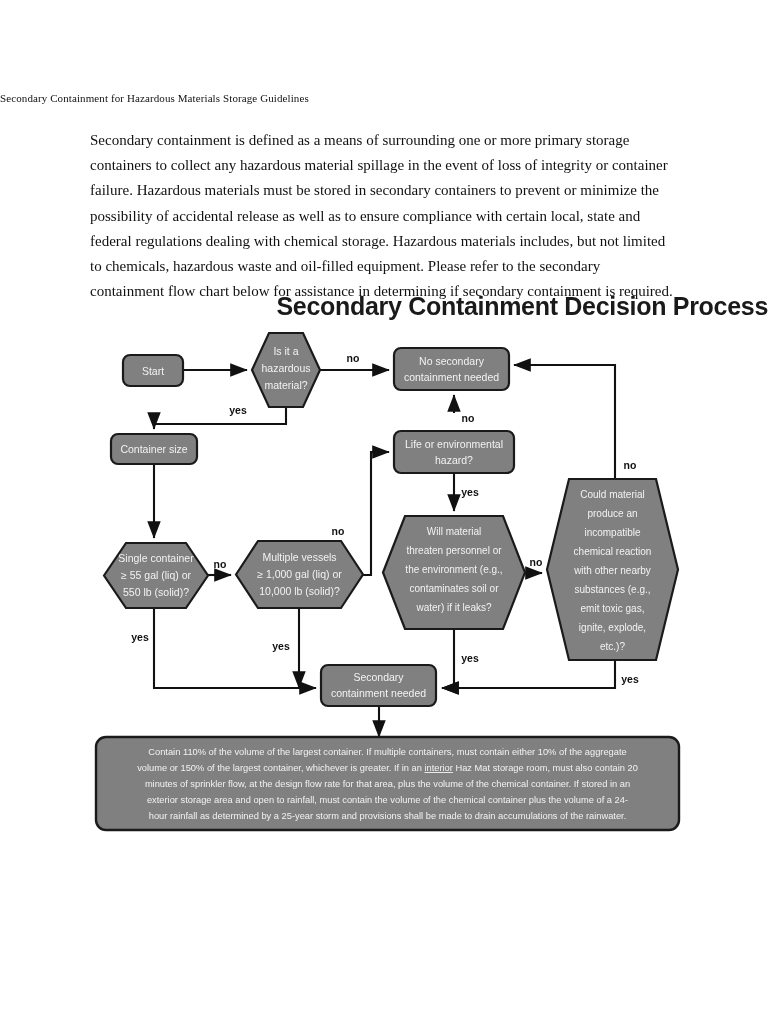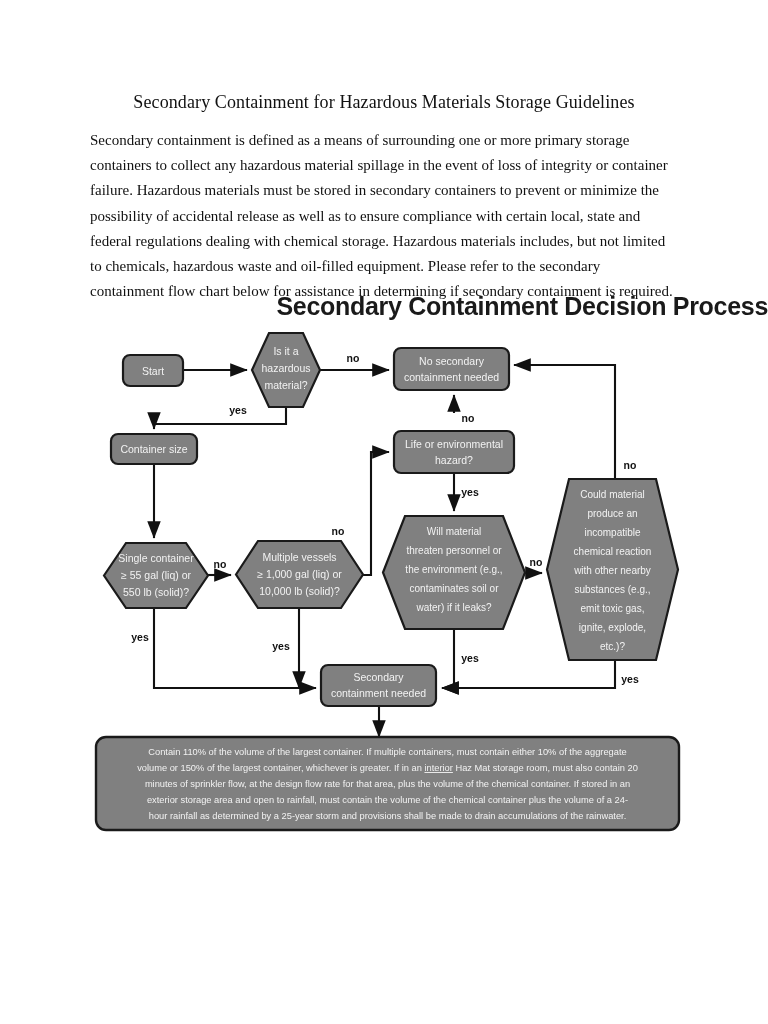--- a/index.html
+++ b/index.html
@@ -5,22 +5,22 @@
   html,body{margin:0;padding:0;}
   body{
     width:768px;height:1024px;background:#ffffff;
     font-family:"Liberation Serif", serif;
     color:#000;overflow:hidden;position:relative;
   }
   .page{position:relative;width:768px;height:1024px;}
 
   
   .doc-title{
-    position:absolute;left:0;top:92px;width:768px;text-align:center;
-    font-family:"Liberation Serif", serif;font-size:18px;color:#111;
+    position:absolute;left:0;top:92px;width:768px;text-align:left;
+    font-family:"Liberation Serif", serif;font-size:11px;color:#111;
     letter-spacing:.1px;
   }
   .doc-body{
     position:absolute;left:90px;top:128px;width:588px;
     font-family:"Liberation Serif", serif;font-size:15px;
     line-height:25.2px;color:#111;text-align:left;
   }
 
   
   .chart-title{

